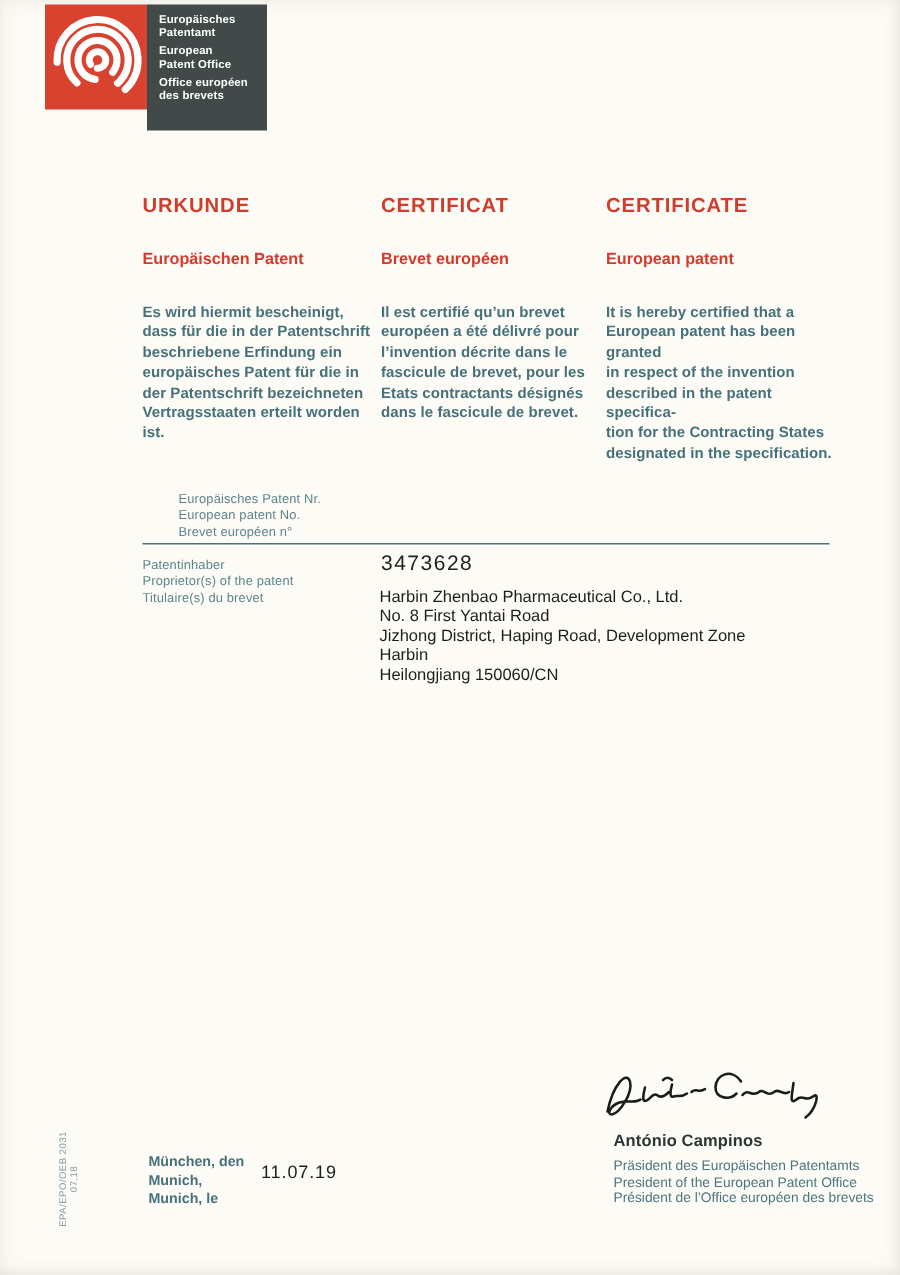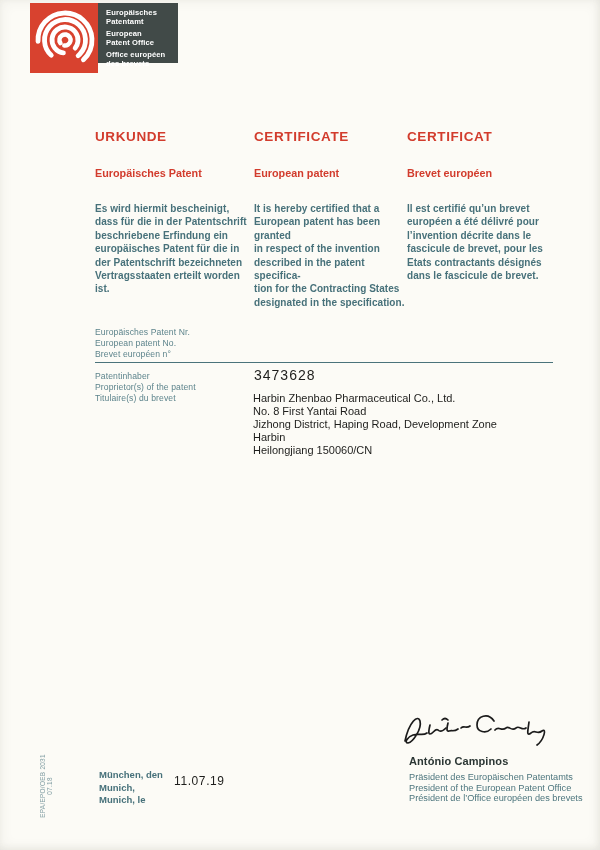--- a/index.html
+++ b/index.html
@@ -8,21 +8,21 @@
     background:#fcfbf6;
     box-shadow: inset 0 0 14px rgba(60,60,50,.08), inset -2px -2px 6px rgba(60,60,50,.06);
     font-family:"Liberation Sans", sans-serif;
     overflow:hidden;
     color:#47717a;
   }
   
   .logo{position:absolute; left:30px; top:3px; display:flex;}
   .logo-red{width:68px; height:70px; background:#d8422f; display:block;}
   .logo-dark{
-    width:80px; height:60px; background:#414a48; box-sizing:border-box;
+    width:80px; height:84px; background:#414a48; box-sizing:border-box;
     padding:6px 4px 0 8px; color:#fff;
   }
   .logo-dark .org{
     font-size:7.6px; line-height:8.6px; font-weight:bold;
     white-space:pre-line; margin-bottom:4px; letter-spacing:.1px;
   }
   
   .columns{position:absolute; left:95px; top:130px; width:470px; display:flex;}
   .col{box-sizing:border-box;}
   .col1{width:159px;} .col2{width:153px;} .col3{width:150px;}
@@ -34,21 +34,21 @@
   }
   .col .body{
     margin-top:23px; font-size:10px; line-height:13.4px; font-weight:bold;
     color:#47717a; white-space:pre-line; letter-spacing:.05px;
   }
   
   .field-label{
     position:absolute; left:95px; white-space:pre-line;
     font-size:8.6px; line-height:11px; color:#5d848c; letter-spacing:.1px;
   }
-  .lbl-number{top:327px;}
+  .lbl-number{top:327px;margin-left:24px;}
   .lbl-proprietor{top:371px;}
   .patent-number{
     position:absolute; left:254px; top:331px;
     font-size:14px; letter-spacing:1px; color:#1e1e1c; font-weight:normal;margin-top:36px;
   }
   .rule{
     position:absolute; left:95px; top:362px; width:458px; height:0;
     border-top:1.6px solid #4a737b;
   }
   .proprietor-value{
@@ -101,47 +101,47 @@
       <div class="org">European
 Patent Office</div>
       <div class="org">Office européen
 des brevets</div>
     </div>
   </div>
 
   <div class="columns">
     <div class="col col1">
       <div class="heading">URKUNDE</div>
-      <div class="subheading">Europäisches Patent</div>
+      <div class="subheading">Europäischen Patent</div>
       <div class="body">Es wird hiermit bescheinigt,
 dass für die in der Patentschrift
 beschriebene Erfindung ein
 europäisches Patent für die in
 der Patentschrift bezeichneten
 Vertragsstaaten erteilt worden ist.</div>
+    </div>
+    <div class="col col3">
+      <div class="heading">CERTIFICAT</div>
+      <div class="subheading">Brevet européen</div>
+      <div class="body">Il est certifié qu’un brevet
+européen a été délivré pour
+l’invention décrite dans le
+fascicule de brevet, pour les
+Etats contractants désignés
+dans le fascicule de brevet.</div>
     </div>
     <div class="col col2">
       <div class="heading">CERTIFICATE</div>
       <div class="subheading">European patent</div>
       <div class="body">It is hereby certified that a
 European patent has been granted
 in respect of the invention
 described in the patent specifica-
 tion for the Contracting States
 designated in the specification.</div>
-    </div>
-    <div class="col col3">
-      <div class="heading">CERTIFICAT</div>
-      <div class="subheading">Brevet européen</div>
-      <div class="body">Il est certifié qu’un brevet
-européen a été délivré pour
-l’invention décrite dans le
-fascicule de brevet, pour les
-Etats contractants désignés
-dans le fascicule de brevet.</div>
     </div>
   </div>
 
   <div class="field-label lbl-number">Europäisches Patent Nr.
 European patent No.
 Brevet européen n°</div>
   <div class="patent-number">3473628</div>
   <div class="rule"></div>
 
   <div class="field-label lbl-proprietor">Patentinhaber

